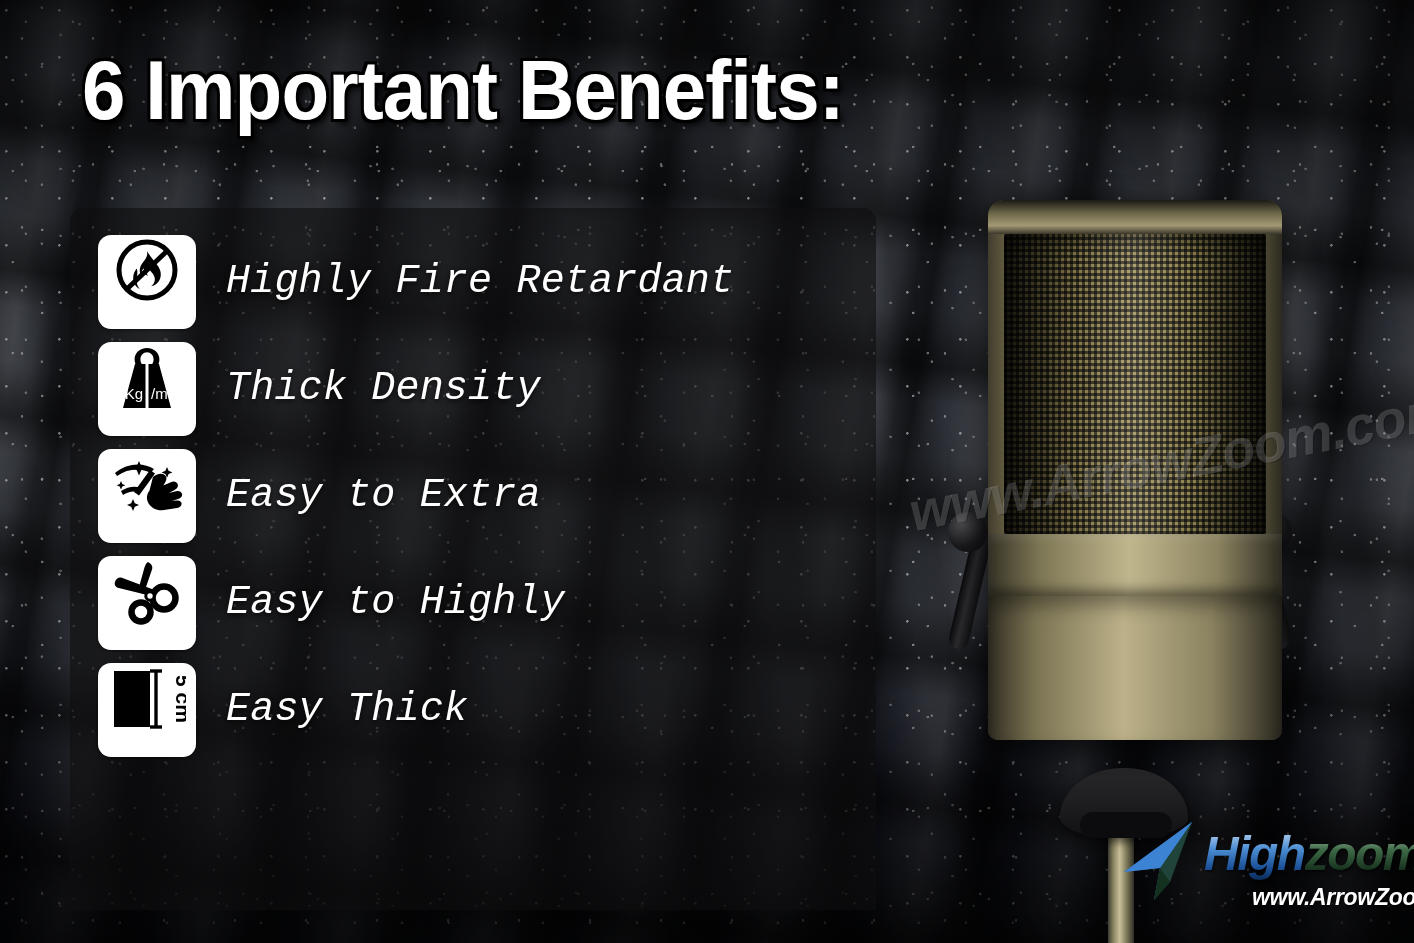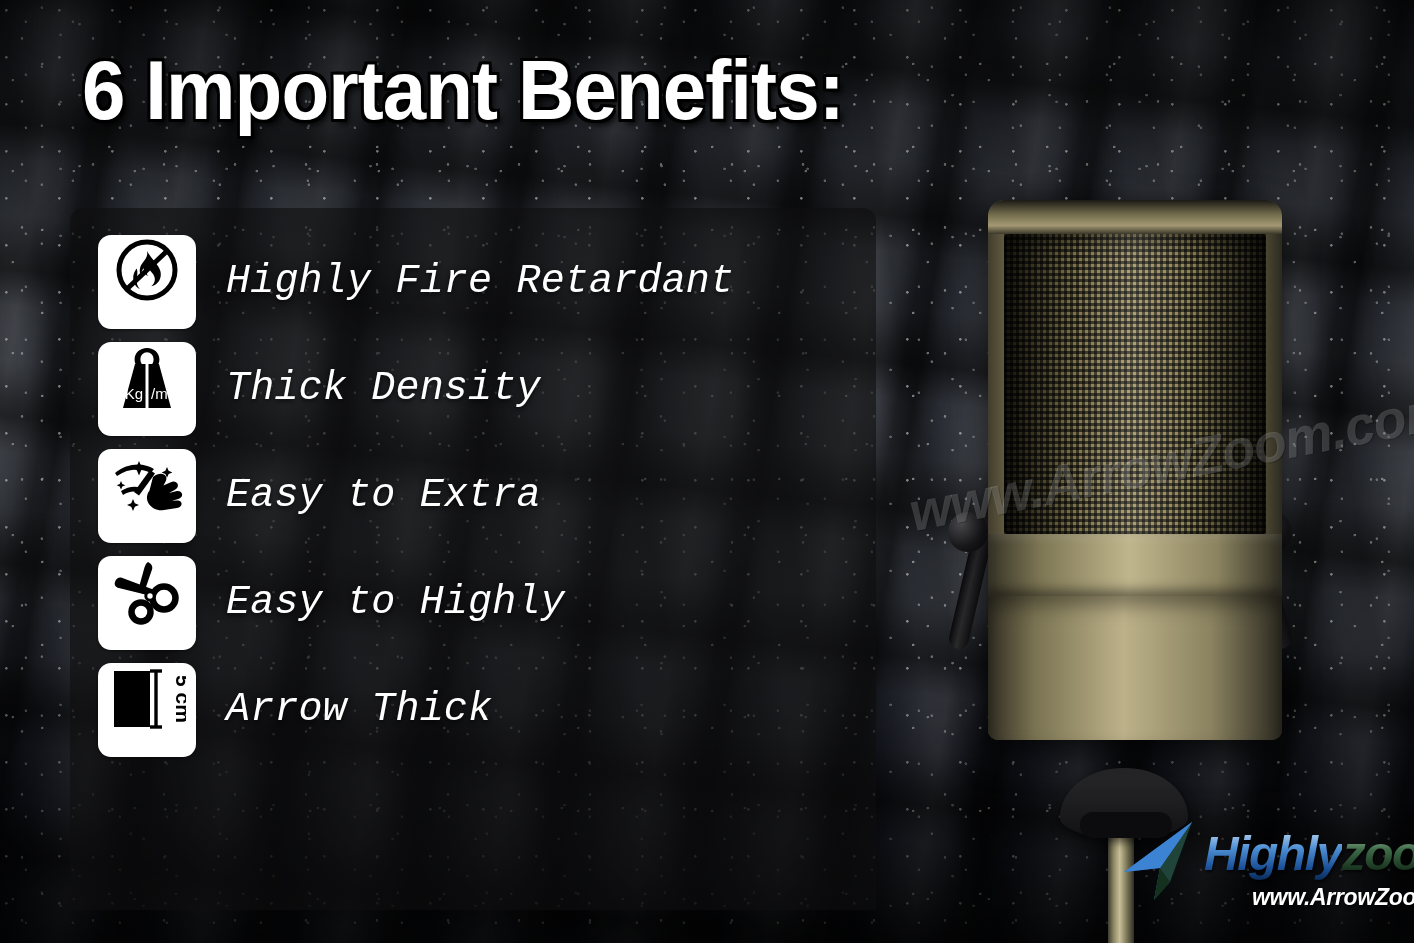--- a/index.html
+++ b/index.html
@@ -359,29 +359,29 @@
         <svg width="78" height="72" viewBox="0 0 78 72" aria-hidden="true">
           <rect x="6" y="8" width="36" height="56" fill="#000"></rect>
           <g stroke="#000" stroke-width="3.4">
             <line x1="48" y1="8" x2="48" y2="64"></line>
             <line x1="42" y1="8" x2="54" y2="8"></line>
             <line x1="42" y1="64" x2="54" y2="64"></line>
           </g>
           <text x="68" y="36" transform="rotate(90 68 36)" text-anchor="middle" font-family="Liberation Sans, sans-serif" font-size="21" font-weight="700" fill="#000">5 cm</text>
         </svg>
       </div>
-      <div class="row-label">Arrow Thick</div>
+      <div class="row-label">Easy Thick</div>
     </div>
 
   </div>
 
   <div class="logo">
     <svg class="logo-mark" viewBox="0 0 92 84" aria-hidden="true">
       <polygon points="72,2 4,52 40,48 34,80" fill="#2f73c4"></polygon>
       <polygon points="72,2 40,48 34,80 50,62" fill="#20443a"></polygon>
       <polygon points="72,2 4,52 40,48" fill="#3f86d6" opacity=".85"></polygon>
       <polygon points="40,48 34,80 50,62" fill="#14301f"></polygon>
     </svg>
-    <div class="logo-word"><span class="logo-arrow">Highly</span><span class="logo-zoom">zoom</span></div>
+    <div class="logo-word"><span class="logo-arrow">High</span><span class="logo-zoom">zoom</span></div>
     <div class="logo-url">www.ArrowZoom.com</div>
   </div>
 
 </div>
 
 </body></html>

